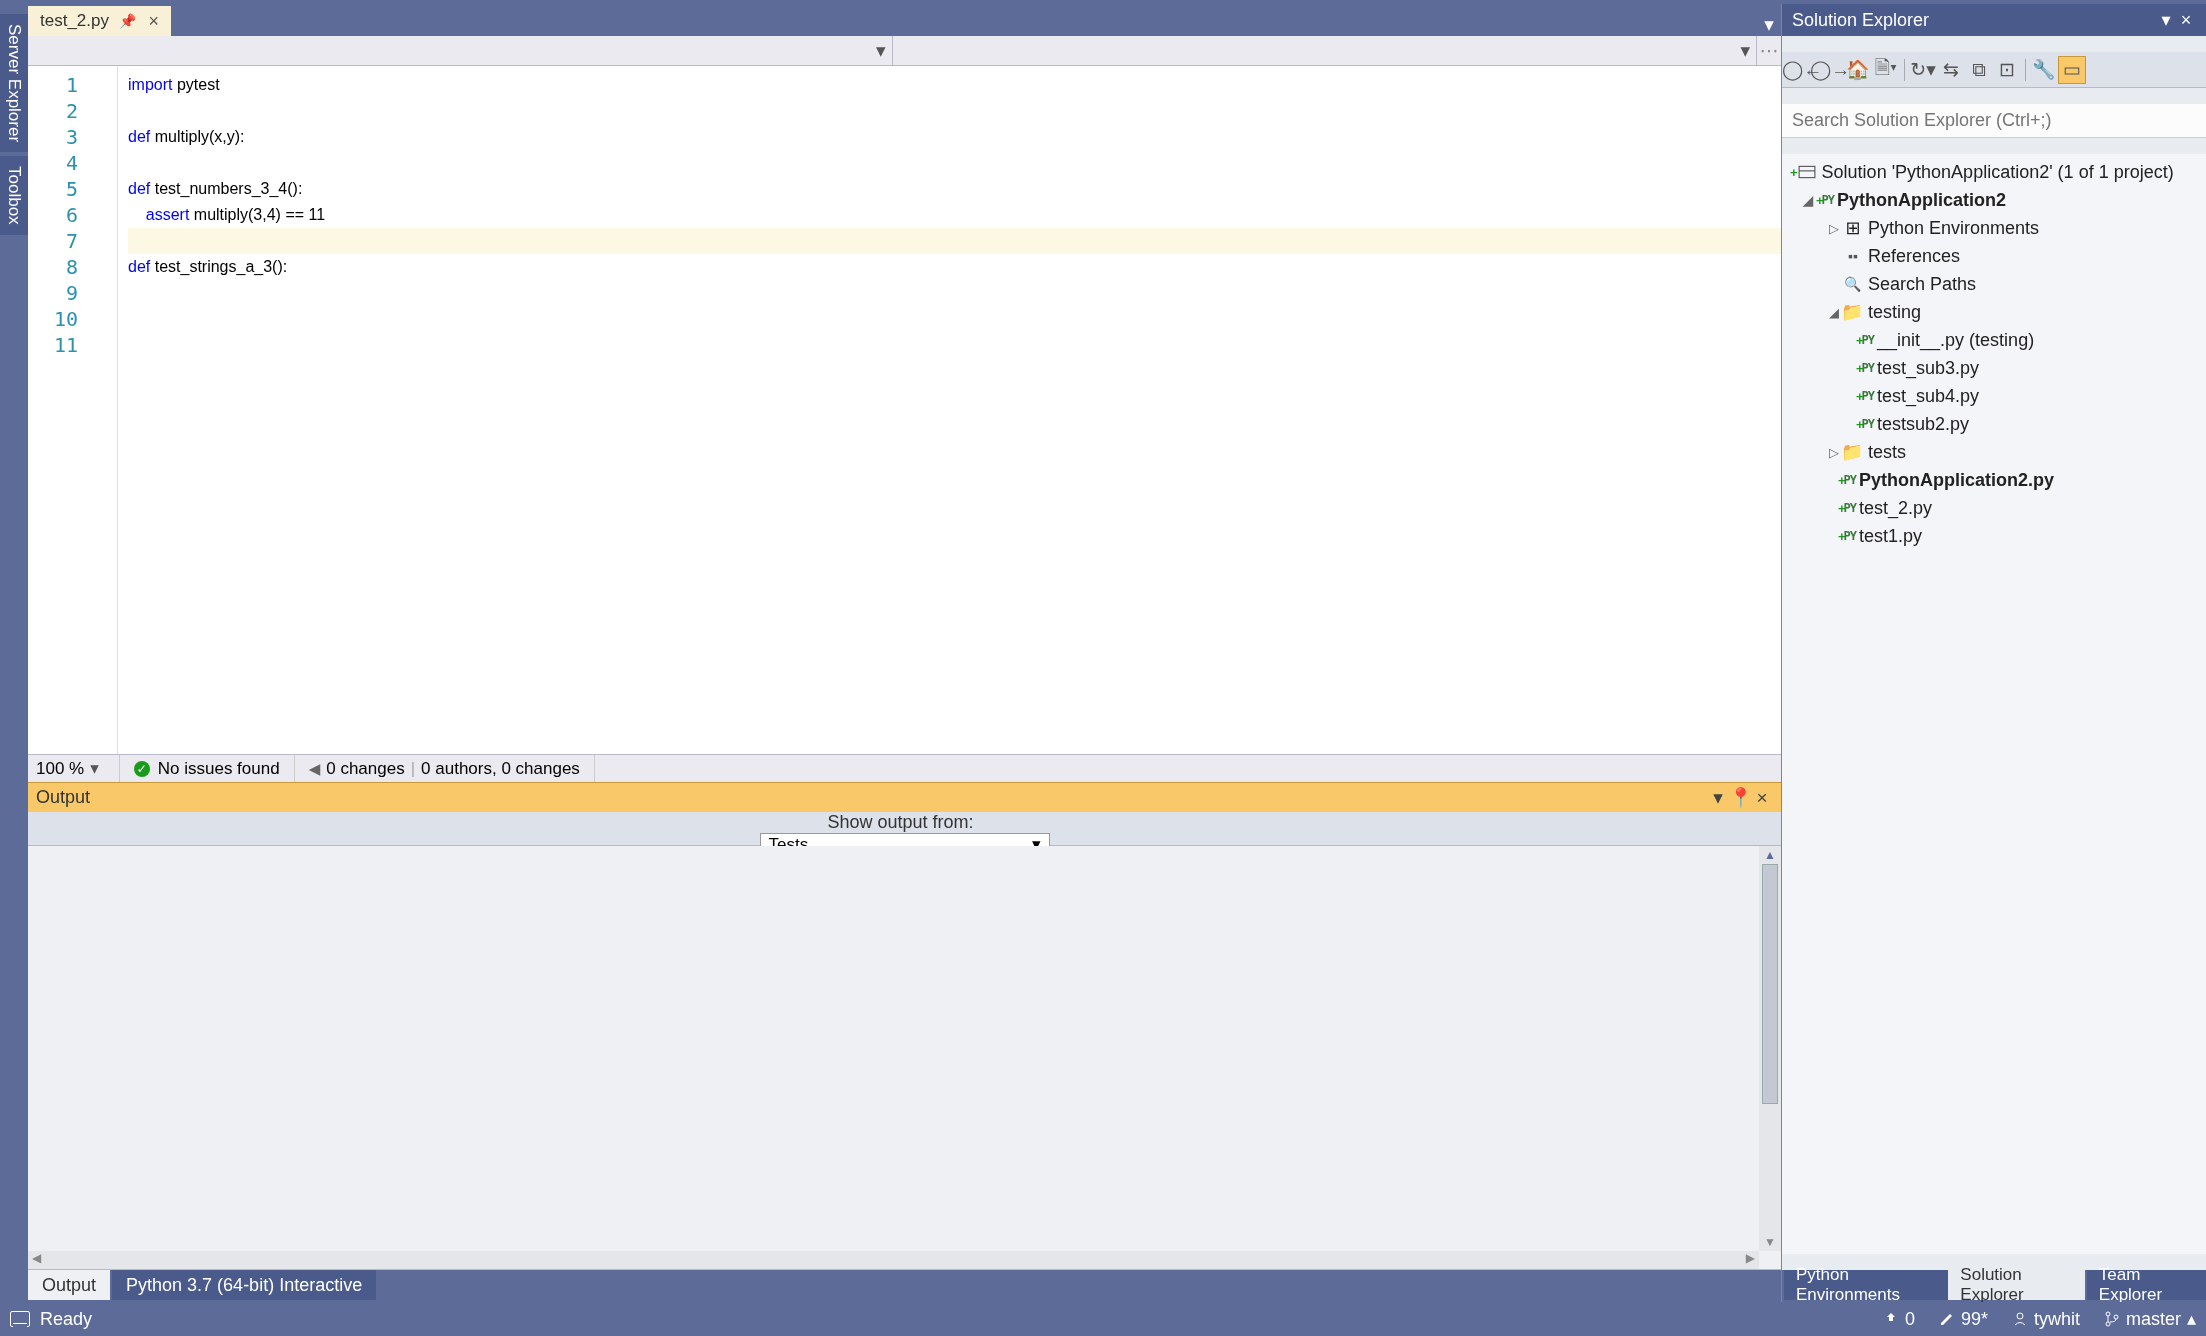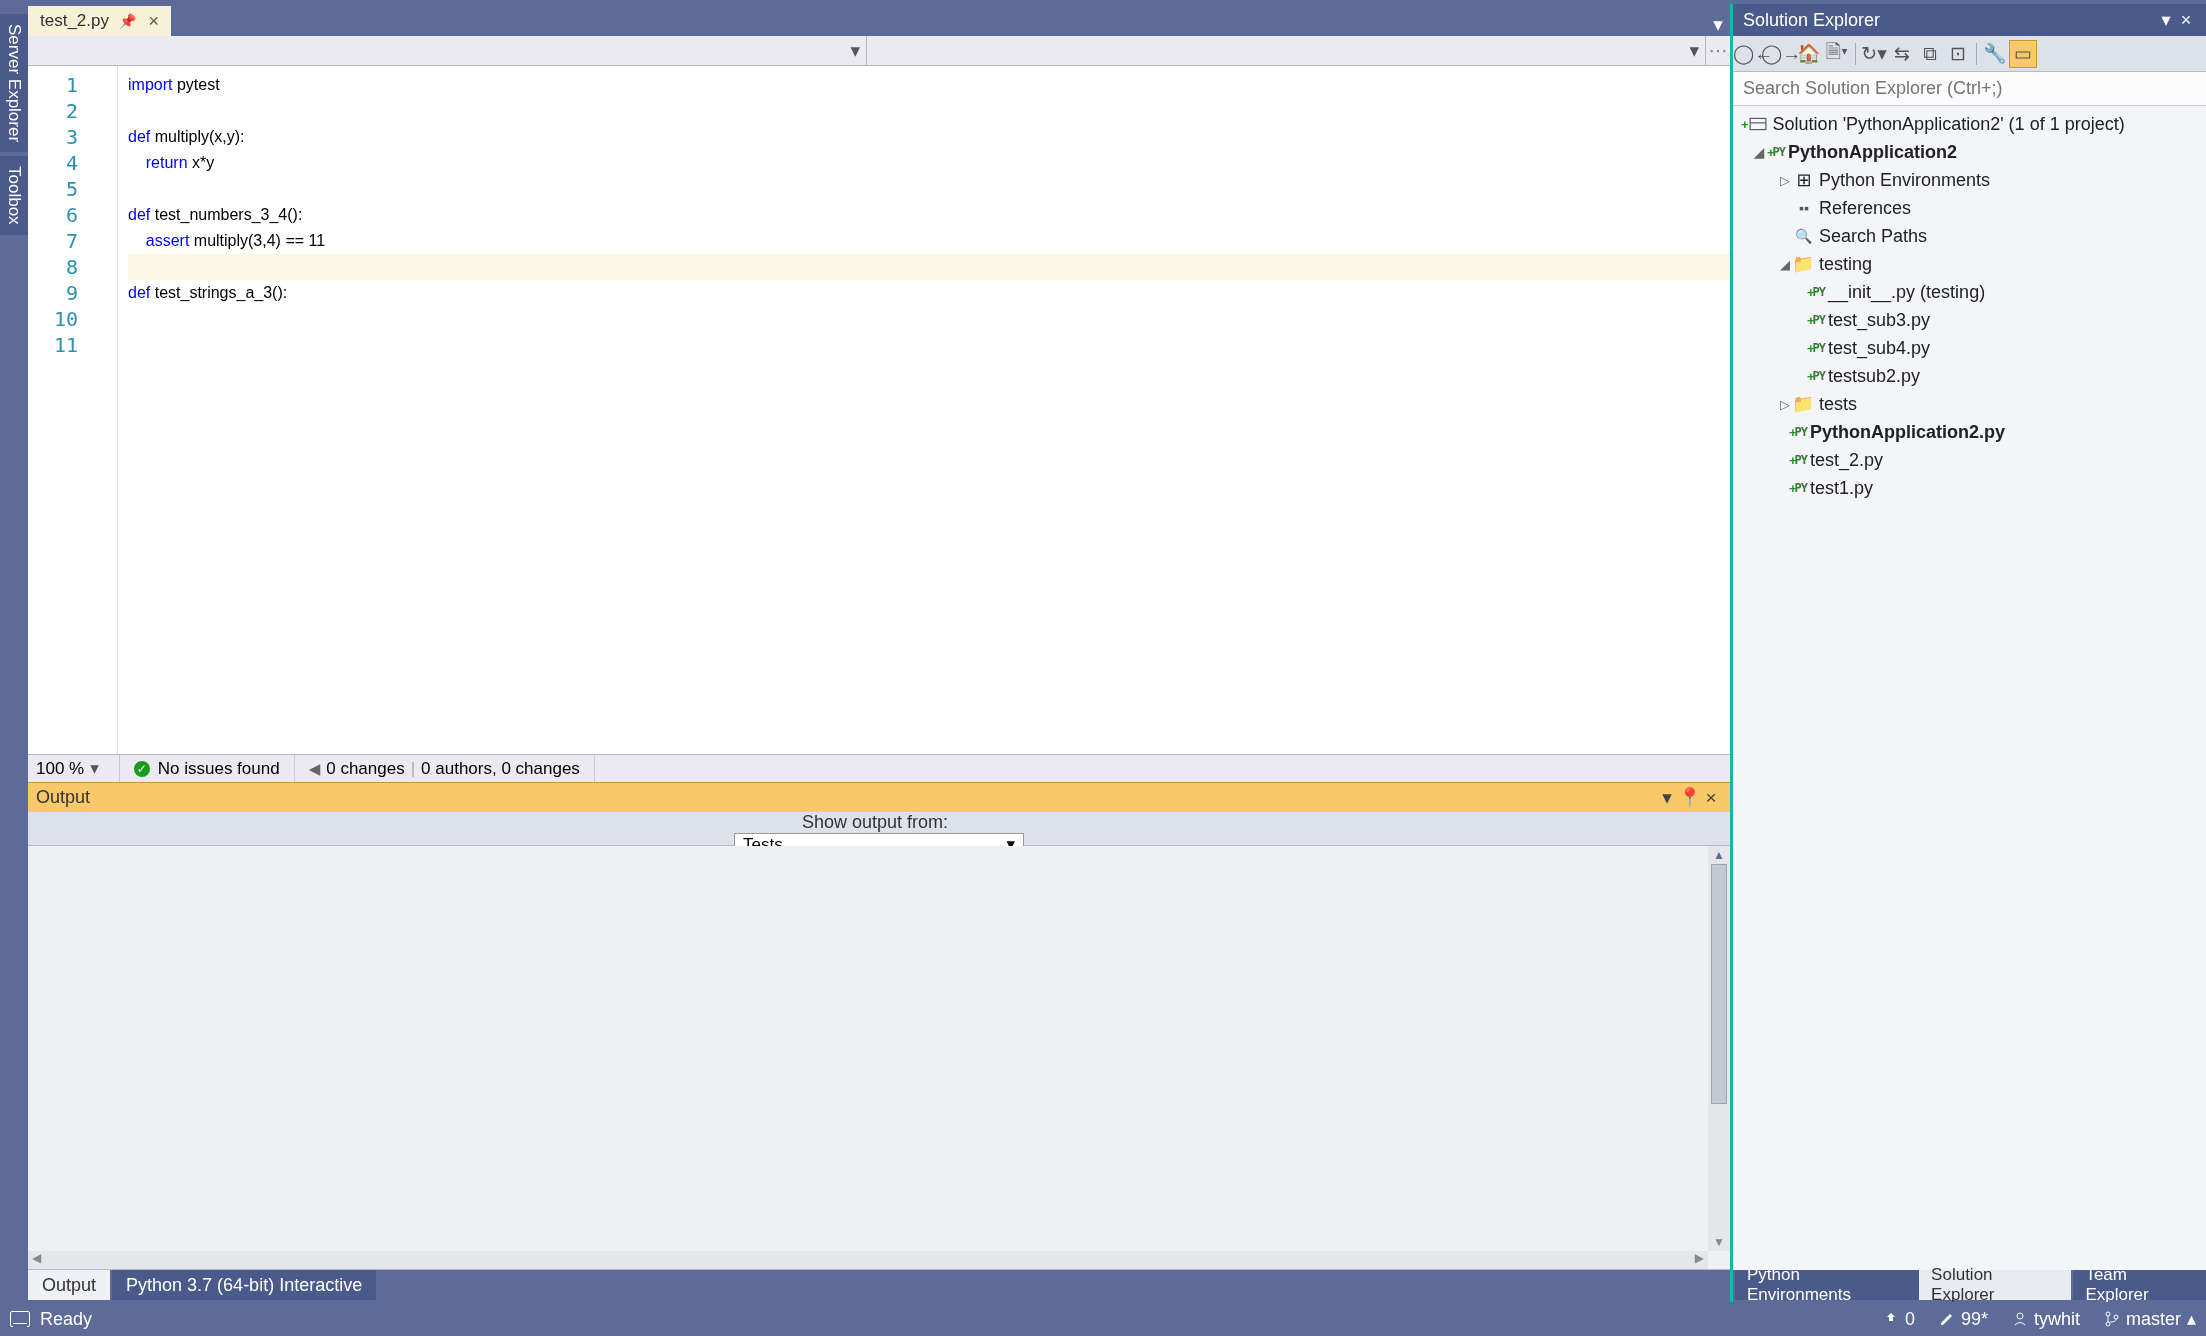--- a/index.html
+++ b/index.html
@@ -58,21 +58,21 @@
 .output-scroll-thumb { position: absolute; top: 18px; left: 3px; right: 3px; height: 240px; background: #c4c8d2; border: 1px solid #9aa; }
 .output-scroll-down { position: absolute; bottom: 0; height: 18px; width: 100%; display: flex; align-items: center; justify-content: center; color: #888; font-size: 12px; }
 .output-hscroll { position: absolute; left: 0; right: 22px; bottom: 0; height: 18px; background: #e4e6ea; display: flex; justify-content: space-between; }
 .output-hscroll span { color: #888; font-size: 12px; padding: 0 4px; }
 
 .bottom-tabs { height: 32px; background: #5d6b99; display: flex; align-items: flex-start; }
 .bottom-tab { height: 30px; padding: 0 14px; display: flex; align-items: center; font-size: 18px; }
 .bottom-tab.active { background: #eef0f3; color: #333; }
 .bottom-tab.inactive { background: #4a5a8a; color: #fff; margin-left: 2px; }
 
-.solution-panel { width: 476px; background: #e8ebf0; display: flex; flex-direction: column; border-left: 3px solid #14b8a6; }
+.solution-panel { width: 425px; background: #e8ebf0; display: flex; flex-direction: column; border-left: 1px solid #14b8a6; gap: 16px; }
 .sol-title { height: 32px; background: #4a5a8a; color: #fff; display: flex; align-items: center; padding: 0 10px; font-size: 18px; }
 .sol-title-spacer { flex: 1; }
 .sol-title-btn { width: 20px; text-align: center; cursor: pointer; }
 
 .sol-toolbar { height: 36px; background: #dce1ea; border-bottom: 1px solid #b8b8c8; display: flex; align-items: center; padding: 0 6px; }
 .sol-tb-btn { width: 28px; height: 28px; display: flex; align-items: center; justify-content: center; color: #555; cursor: pointer; }
 .sol-tb-sep { width: 1px; height: 22px; background: #aaa; margin: 0 4px; }
 .sol-tb-active { background: #f8c869; border: 1px solid #c89838; }
 
 .sol-search { height: 34px; background: #fcfcfd; border-bottom: 1px solid #ccc; display: flex; align-items: center; padding: 0 10px; }
@@ -142,21 +142,20 @@
           <div>8</div>
           <div>9</div>
           <div>10</div>
           <div>11</div>
       </div>
       <div class="margin-strip"></div>
       <div class="code-lines">
         <div class="l"><span class="kw">import</span> pytest</div>
         <div class="l">&nbsp;</div>
         <div class="l"><span class="kw">def</span> multiply(x,y):</div>
-        <div class="l">    <span class="kw">return</span> x*y</div>
         <div class="l">&nbsp;</div>
         <div class="l"><span class="kw">def</span> test_numbers_3_4():</div>
         <div class="l">    <span class="kw">assert</span> multiply(3,4) == 11</div>
         <div class="l code-highlight">&nbsp;</div>
         <div class="l"><span class="kw">def</span> test_strings_a_3():</div>
         <div class="l">&nbsp;</div>
       </div>
     </div>
 
     <div class="code-status">

